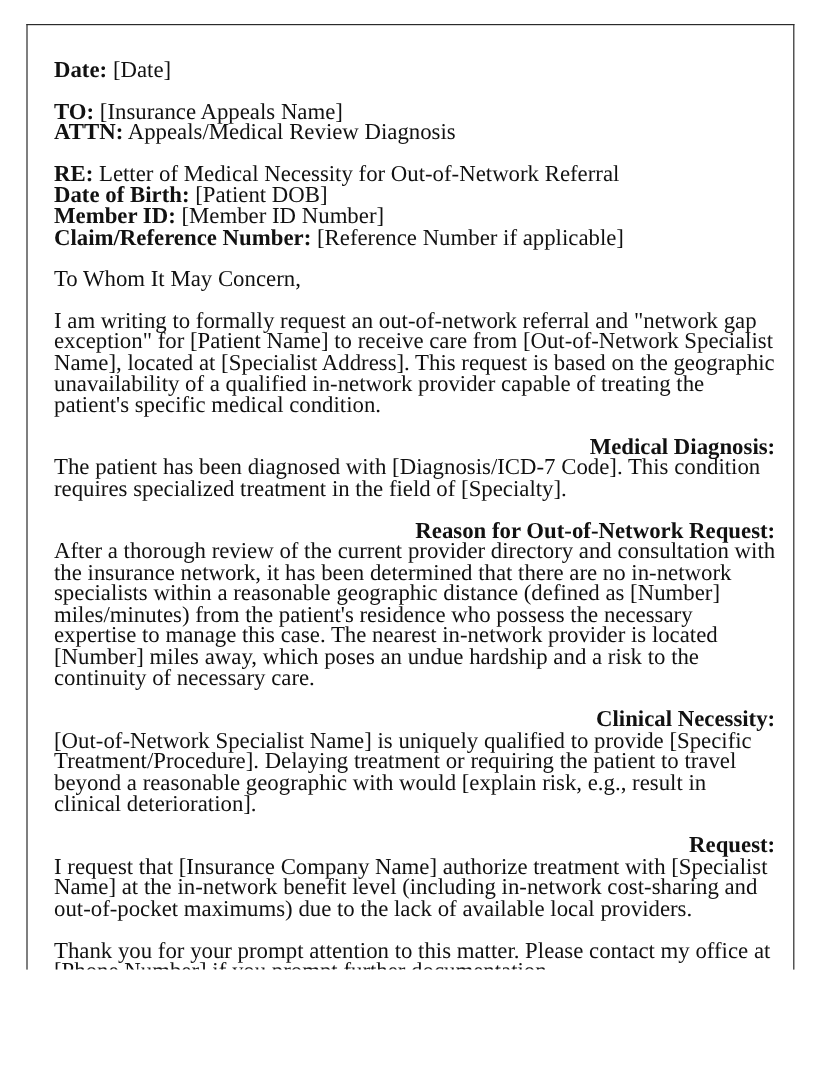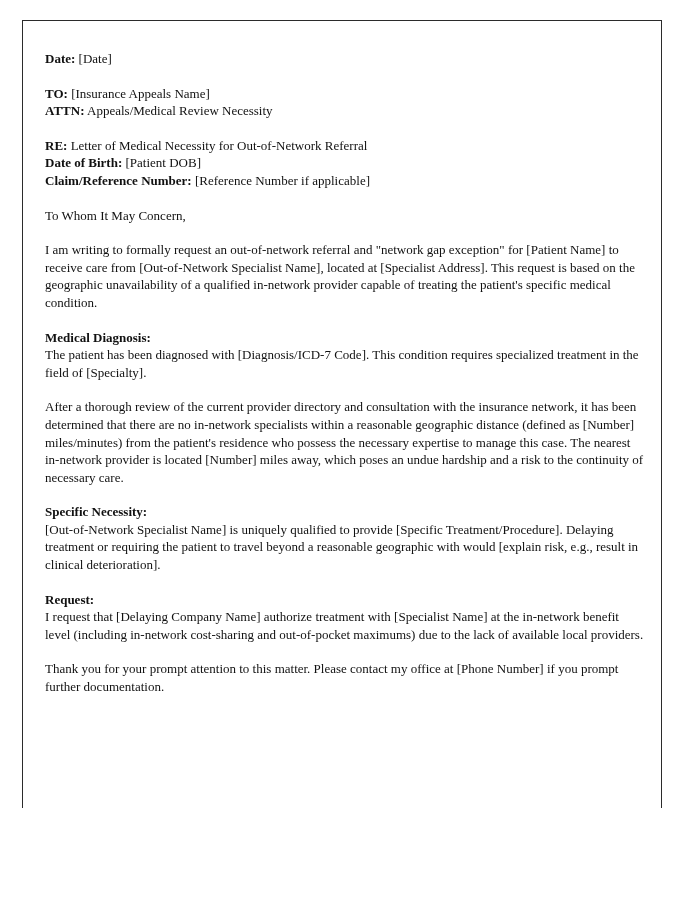--- a/index.html
+++ b/index.html
@@ -29,21 +29,21 @@
     border-bottom: none;
     overflow: hidden;
   }
 
   .page-body {
     position: absolute;
     left: 22px;
     top: 29px;
     width: 601px;
     color: #111111;
-    font-size: 13px;
+    font-size: 19px;
     line-height: 17.6px;
     text-align: left;
   }
 
   .block {
     margin: 0 0 17px 0;
   }
   .block.tight {
     margin-bottom: 0;
   }
@@ -57,68 +57,71 @@
     margin: 0;
   }
 
   .lbl {
     font-weight: bold;
   }
 
   .heading {
     font-weight: bold;
     display: block;
+    text-align: right;
   }
 </style>
 </head>
 <body>
 
 <div class="page-sheet">
   <div class="page-body">
 
     <div class="block">
       <span class="line"><span class="lbl">Date:</span> <span>[Date]</span></span>
     </div>
 
     <div class="block">
       <span class="line"><span class="lbl">TO:</span> <span>[Insurance Appeals Name]</span></span>
-      <span class="line"><span class="lbl">ATTN:</span> <span>Appeals/Medical Review Necessity</span></span>
+      <span class="line"><span class="lbl">ATTN:</span> <span>Appeals/Medical Review Diagnosis</span></span>
     </div>
 
     <div class="block">
       <span class="line"><span class="lbl">RE:</span> <span>Letter of Medical Necessity for Out-of-Network Referral</span></span>
       <span class="line"><span class="lbl">Date of Birth:</span> <span>[Patient DOB]</span></span>
+      <span class="line"><span class="lbl">Member ID:</span> <span>[Member ID Number]</span></span>
       <span class="line"><span class="lbl">Claim/Reference Number:</span> <span>[Reference Number if applicable]</span></span>
     </div>
 
     <div class="block">
       <p class="para">To Whom It May Concern,</p>
     </div>
 
     <div class="block">
       <p class="para">I am writing to formally request an out-of-network referral and "network gap exception" for [Patient Name] to receive care from [Out-of-Network Specialist Name], located at [Specialist Address]. This request is based on the geographic unavailability of a qualified in-network provider capable of treating the patient's specific medical condition.</p>
     </div>
 
     <div class="block">
       <span class="heading">Medical Diagnosis:</span>
       <p class="para">The patient has been diagnosed with [Diagnosis/ICD-7 Code]. This condition requires specialized treatment in the field of [Specialty].</p>
     </div>
 
     <div class="block">
+      <span class="heading">Reason for Out-of-Network Request:</span>
       <p class="para">After a thorough review of the current provider directory and consultation with the insurance network, it has been determined that there are no in-network specialists within a reasonable geographic distance (defined as [Number] miles/minutes) from the patient's residence who possess the necessary expertise to manage this case. The nearest in-network provider is located [Number] miles away, which poses an undue hardship and a risk to the continuity of necessary care.</p>
     </div>
 
     <div class="block">
-      <span class="heading">Specific Necessity:</span>
+      <span class="heading">Clinical Necessity:</span>
       <p class="para">[Out-of-Network Specialist Name] is uniquely qualified to provide [Specific Treatment/Procedure]. Delaying treatment or requiring the patient to travel beyond a reasonable geographic with would [explain risk, e.g., result in clinical deterioration].</p>
     </div>
 
     <div class="block">
       <span class="heading">Request:</span>
-      <p class="para">I request that [Delaying Company Name] authorize treatment with [Specialist Name] at the in-network benefit level (including in-network cost-sharing and out-of-pocket maximums) due to the lack of available local providers.</p>
+      <p class="para">I request that [Insurance Company Name] authorize treatment with [Specialist Name] at the in-network benefit level (including in-network cost-sharing and out-of-pocket maximums) due to the lack of available local providers.</p>
     </div>
 
     <div class="block tight">
       <p class="para">Thank you for your prompt attention to this matter. Please contact my office at [Phone Number] if you prompt further documentation.</p>
     </div>
 
   </div>
 </div>
 
 </body></html>

